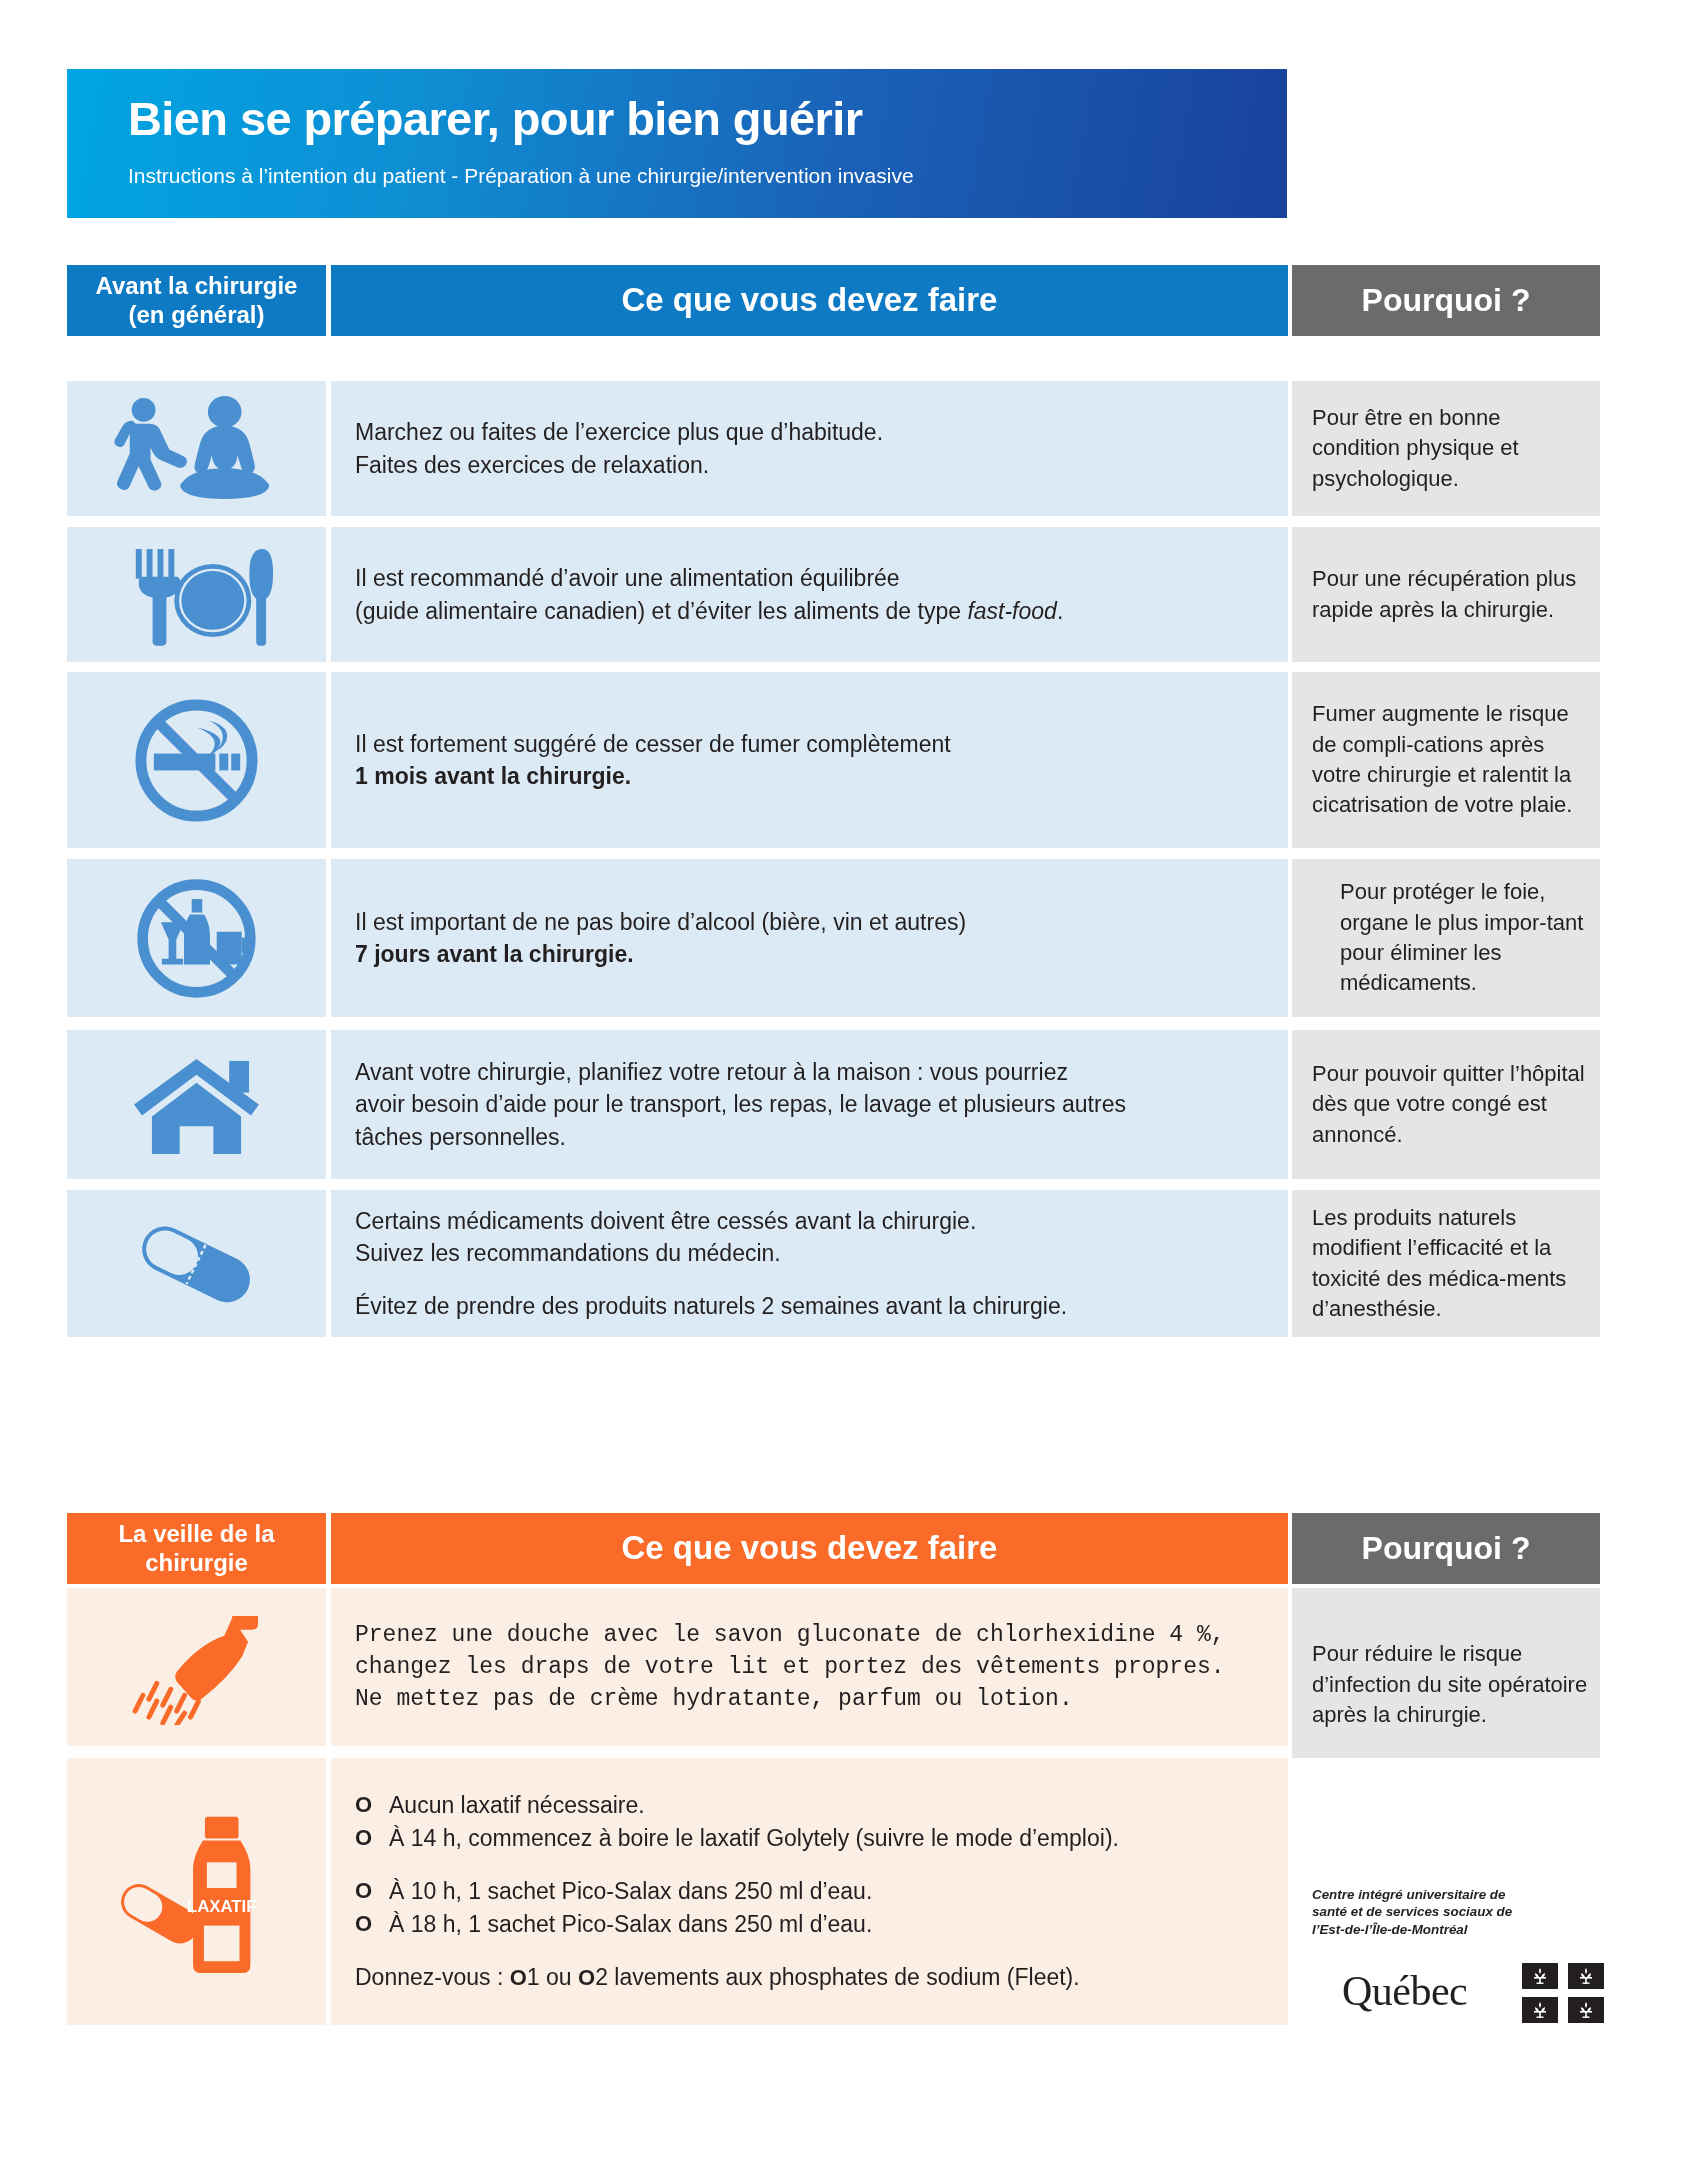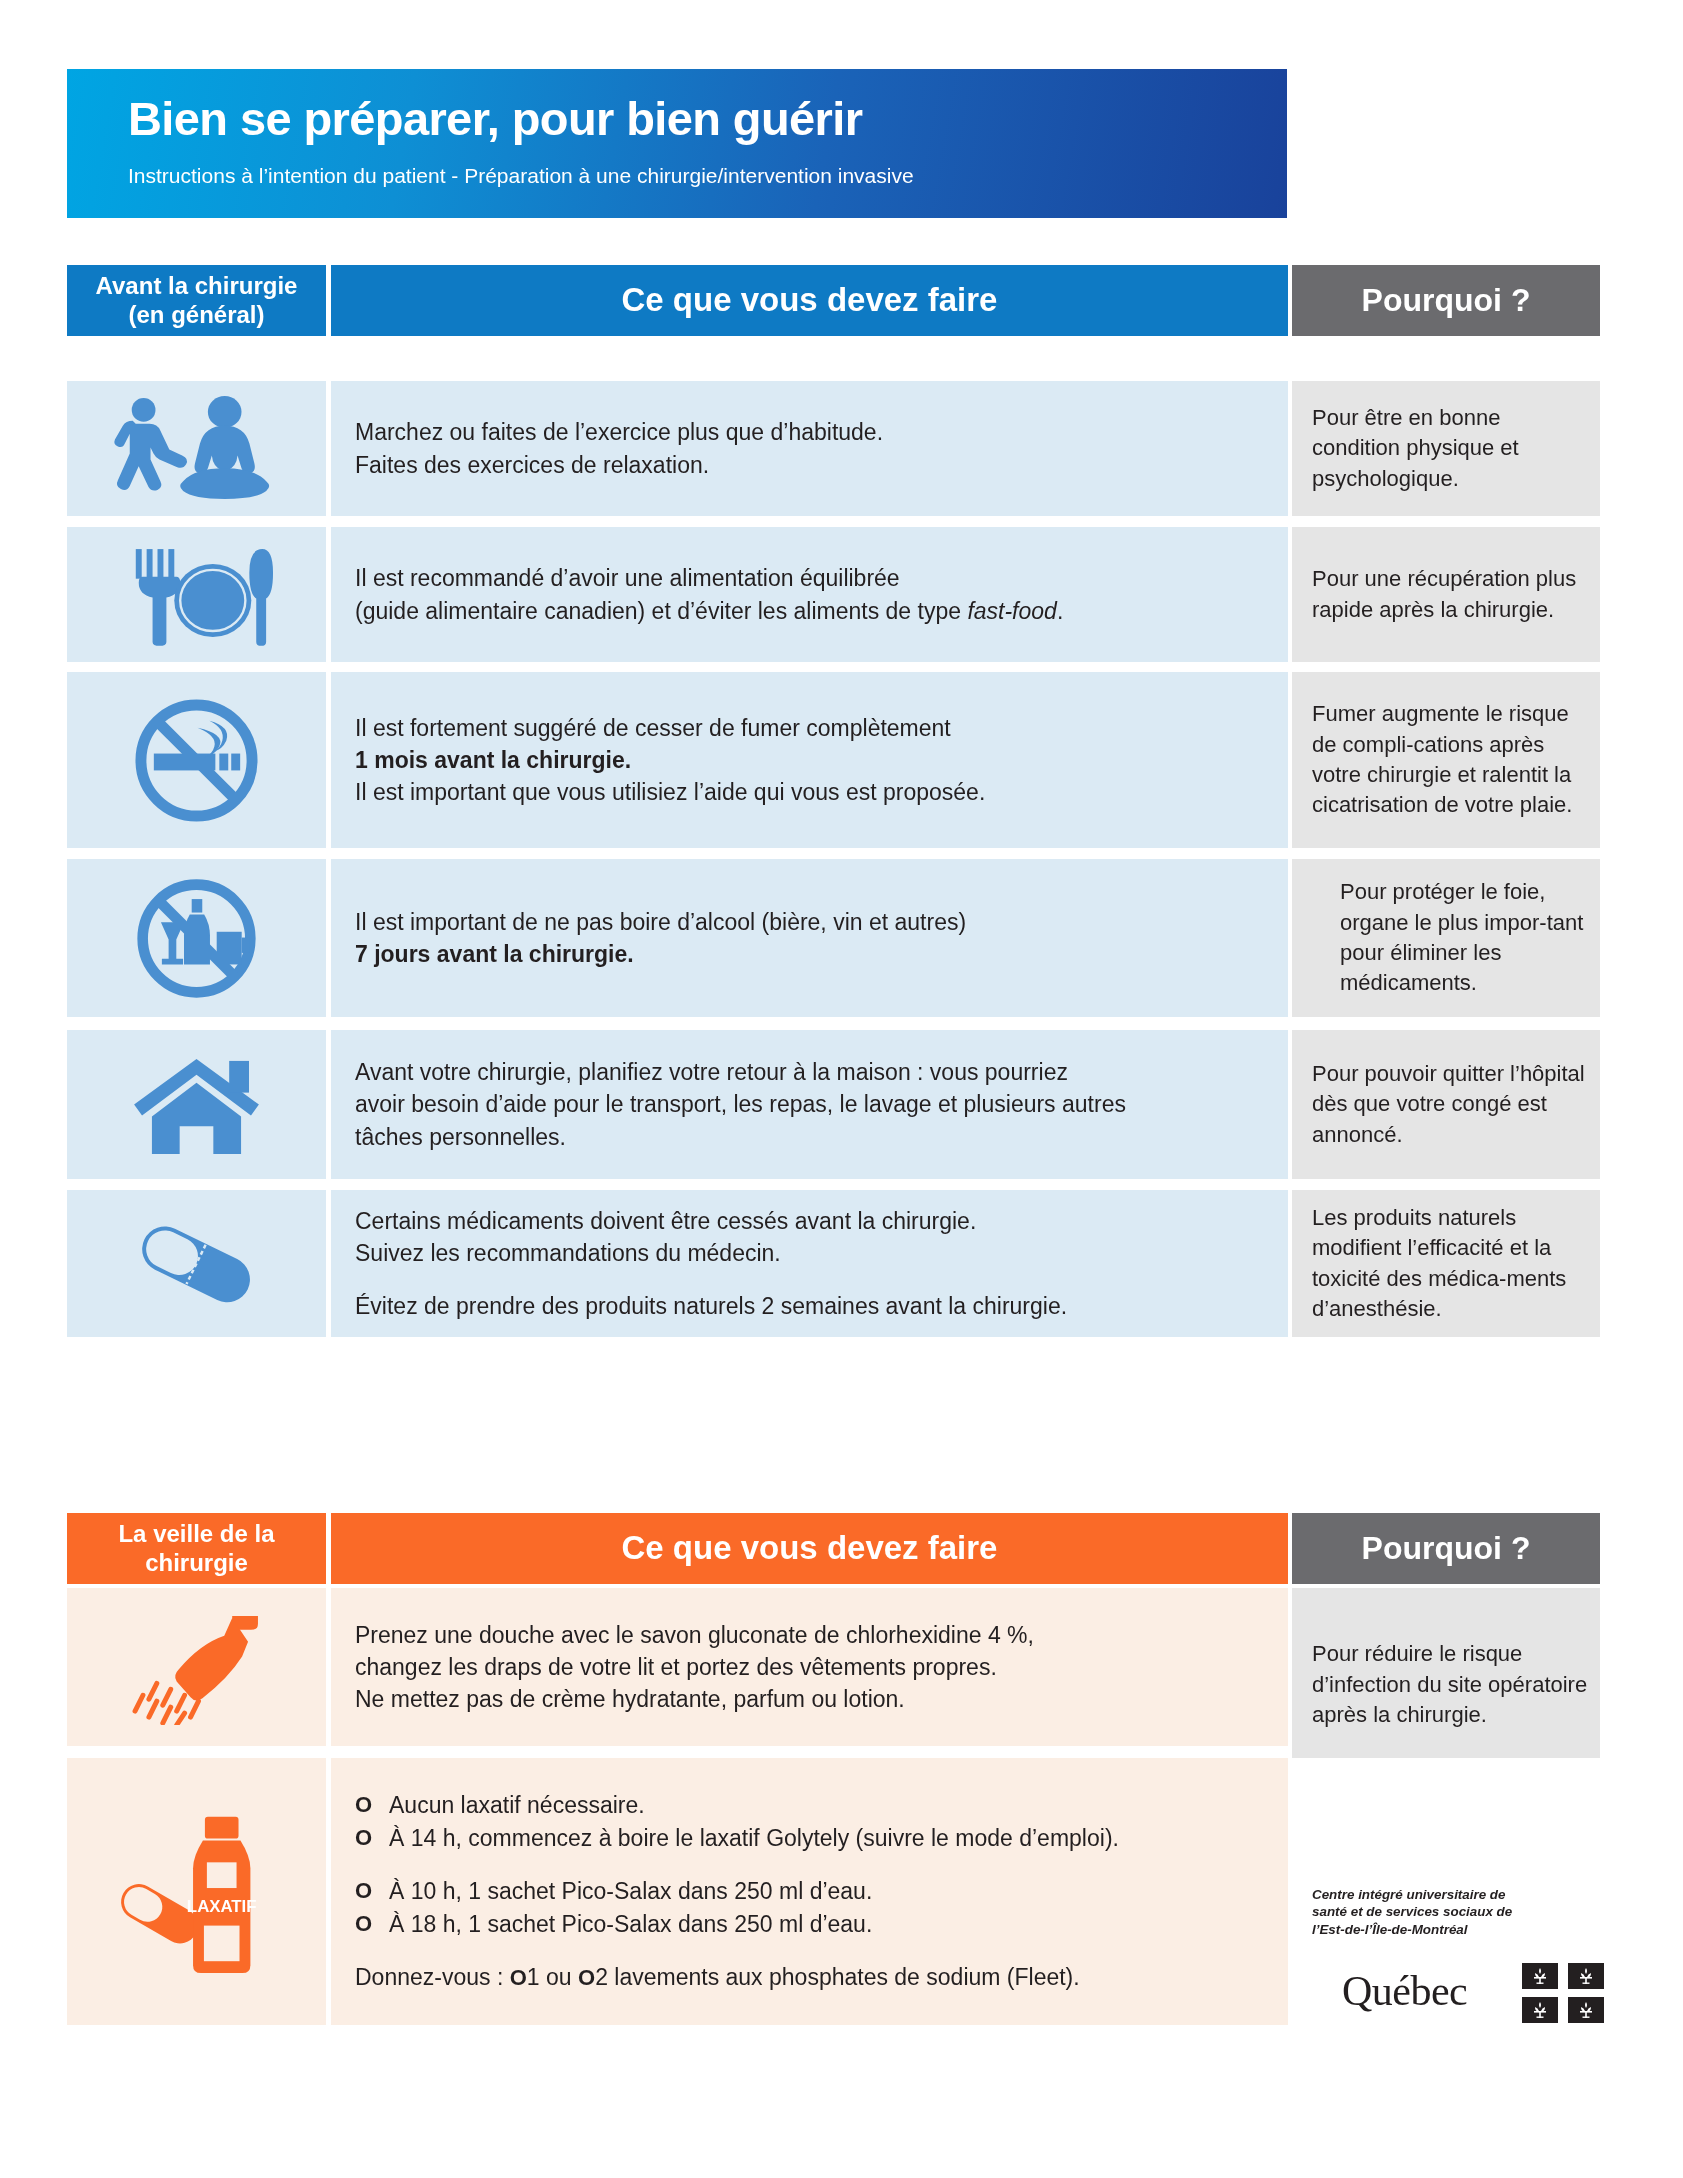--- a/index.html
+++ b/index.html
@@ -135,21 +135,20 @@
       <path d="M78 25 q16 8 13 20 q-2 8 -9 11 q9 -2 13 -11 q5 -14 -17 -20 z"></path>
       <path d="M66 32 q20 8 17 19 q-2 8 -10 11 q10 -2 15 -11 q6 -13 -22 -19 z"></path>
     </g>
     <line x1="26" y1="26" x2="104" y2="104" stroke="#4a8fd0" stroke-width="11"></line>
   </svg>
 </div>
 <div class="cell col-b tx" style="top:672px;height:176px;">
   <div class="tx-inner">
     <div>Il est fortement suggéré de cesser de fumer complètement</div>
     <div class="bold">1 mois avant la chirurgie.</div>
-    <div>Il est important que vous utilisiez l’aide qui vous est proposée.</div>
   </div>
 </div>
 <div class="cell col-c wy" style="top:672px;height:176px;">
   <div class="wy-inner">Fumer augmente le risque de compli-cations après votre chirurgie et ralentit la cicatrisation de votre plaie.</div>
 </div>
 
 <div class="cell col-a ic" style="top:859px;height:158px;">
   <svg width="125" height="125" viewBox="0 0 130 130">
     <circle cx="65" cy="65" r="56" fill="none" stroke="#4a8fd0" stroke-width="11"></circle>
     <g fill="#4a8fd0">
@@ -233,21 +232,21 @@
         <line x1="58" y1="86" x2="50" y2="102"></line>
           <line x1="72" y1="92" x2="64" y2="108"></line>
         <line x1="16" y1="86" x2="8" y2="102"></line>
           <line x1="30" y1="92" x2="22" y2="108"></line>
         <line x1="44" y1="98" x2="36" y2="114"></line>
           <line x1="58" y1="104" x2="50" y2="116"></line>
       </g>
     </g>
   </svg>
 </div>
-<div class="cell col-b tx tx-o" style="top:1588px;height:158px;">
+<div class="cell col-b tx tx-o" style="top:1588px;height:158px;font-family:Liberation Mono, monospace;">
   <div class="tx-inner">
     <div>Prenez une douche avec le savon gluconate de chlorhexidine 4 %,</div>
     <div>changez les draps de votre lit et portez des vêtements propres.</div>
     <div>Ne mettez pas de crème hydratante, parfum ou lotion.</div>
   </div>
 </div>
 <div class="cell col-c wy" style="top:1588px;height:194px;">
   <div class="wy-inner">Pour réduire le risque d’infection du site opératoire après la chirurgie.</div>
 </div>
 

